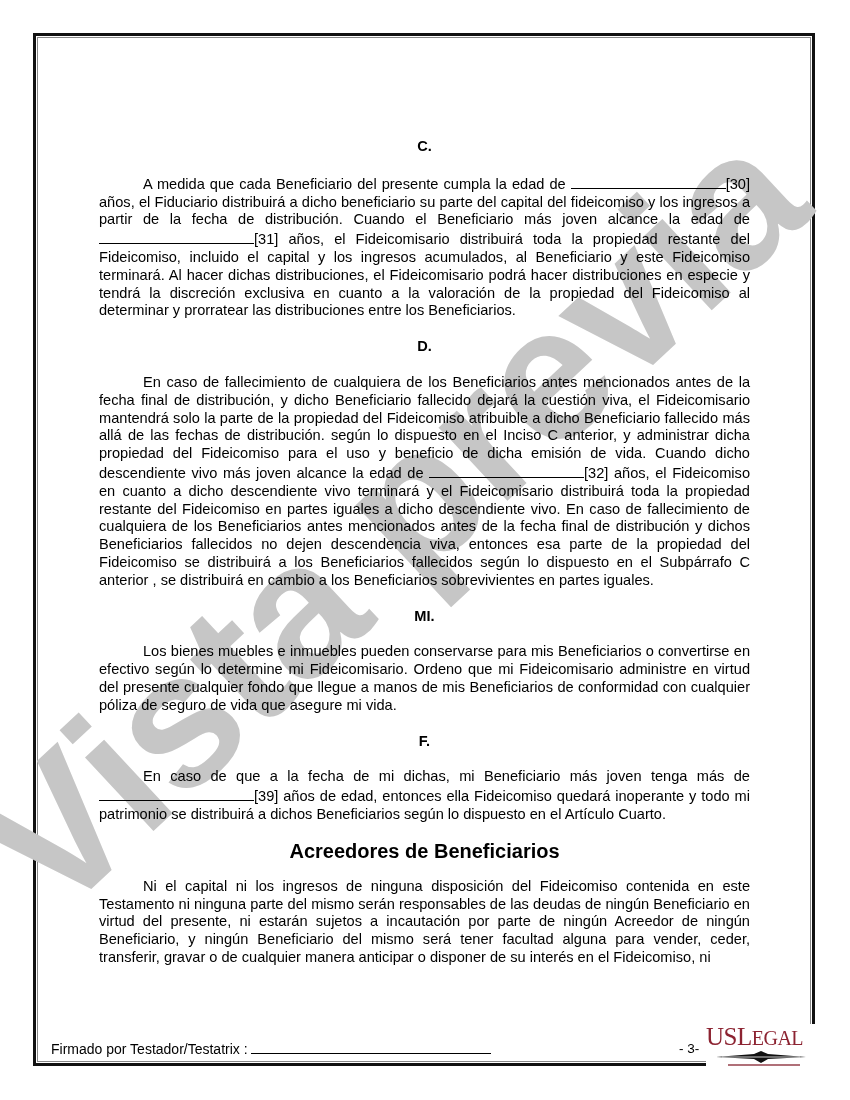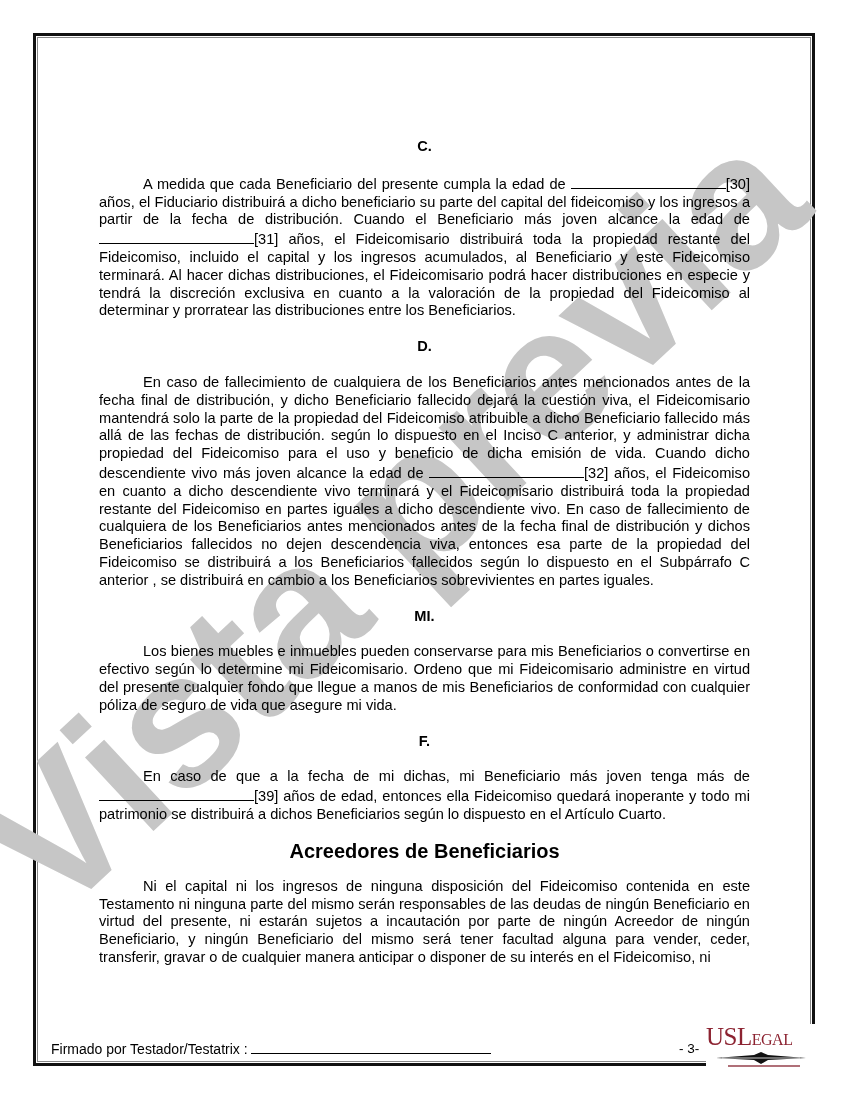--- a/index.html
+++ b/index.html
@@ -112,21 +112,21 @@
     }
     .logo .brand {
       font-family: "Liberation Serif", serif;
       color: #8c2331;
       font-size: 25px;
       line-height: 25px;
       letter-spacing: -0.5px;
       white-space: nowrap;
     }
     .logo .brand .small {
-      font-size: 16px;
+      font-size: 20px;
     }
     .logo svg {
       display: block;
       margin-left: 10px;
     }
     .logo .tagline {
       height: 2px;
       width: 72px;
       margin-left: 22px;
       background: #b07078;

